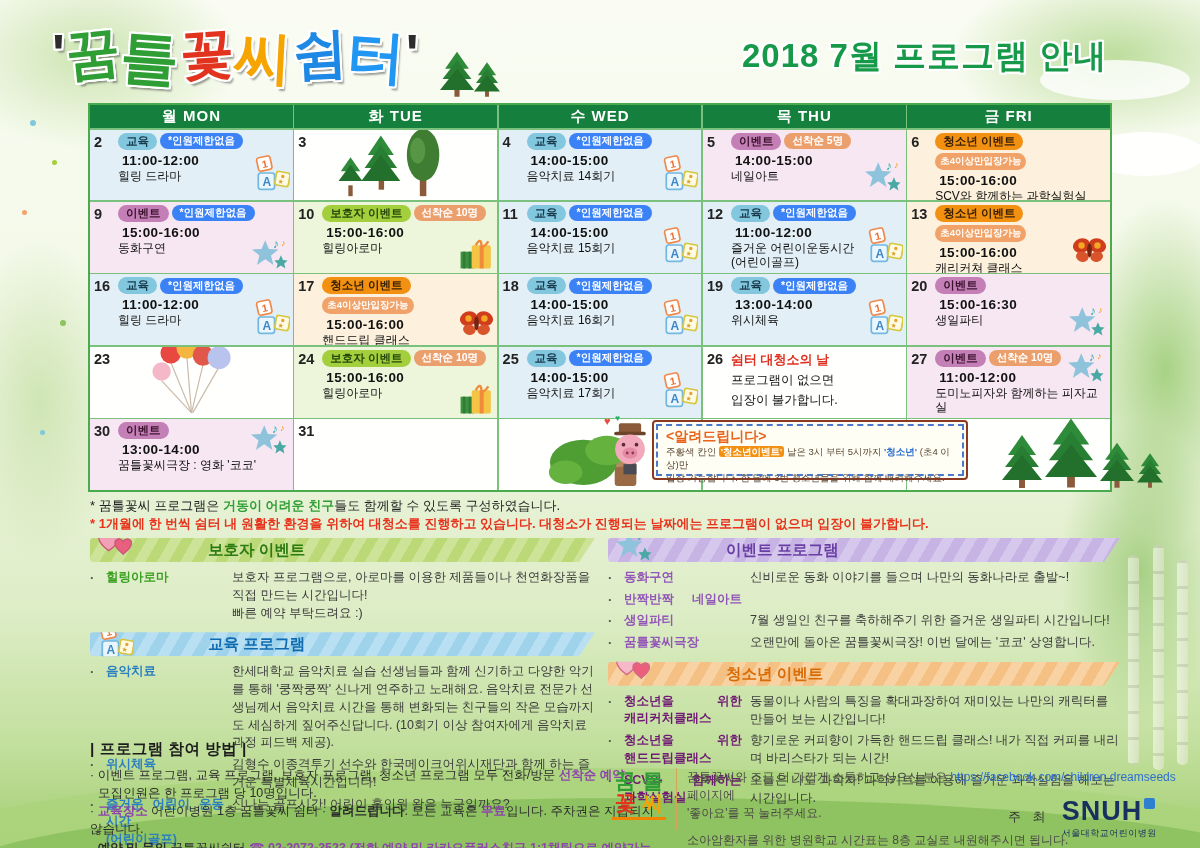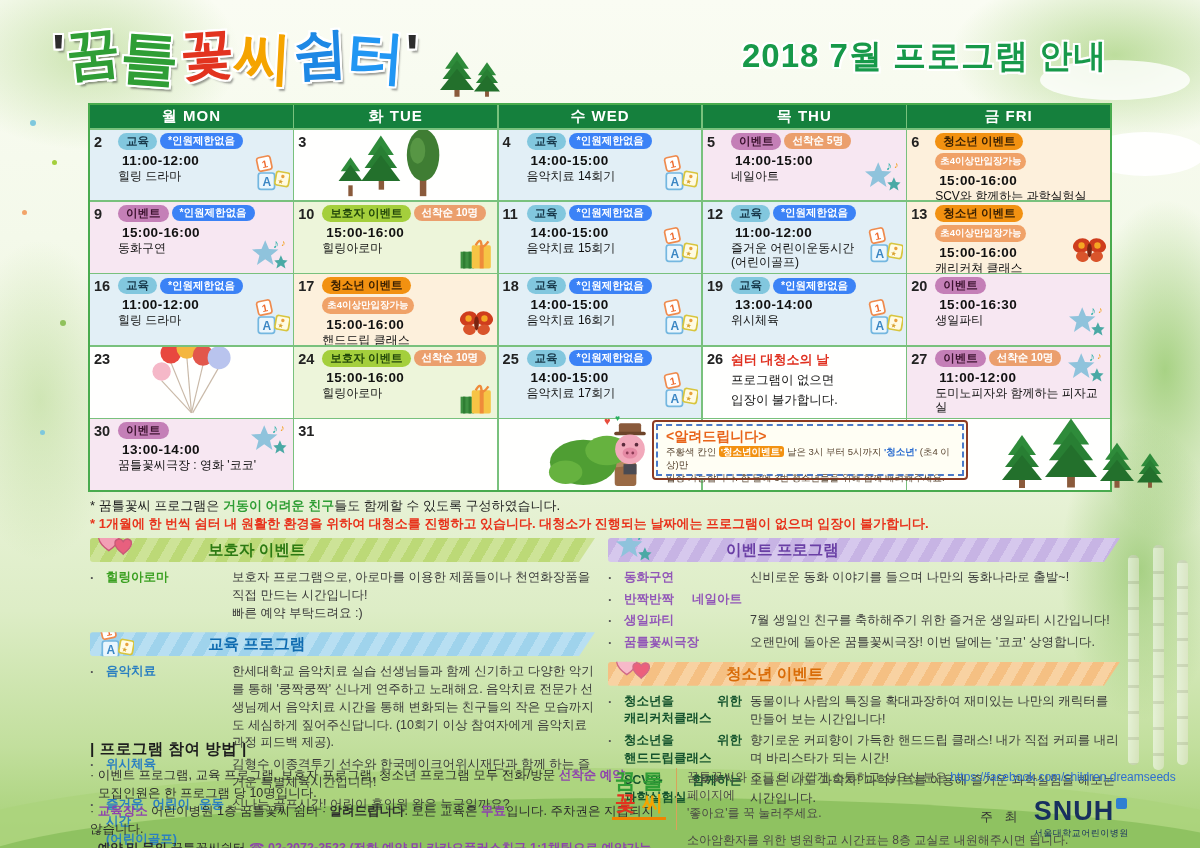--- a/index.html
+++ b/index.html
@@ -87,35 +87,35 @@
   .rib-parent{background:repeating-linear-gradient(120deg,#bcd977 0 10px,#cde397 10px 20px);color:#2c7a12;}
   .rib-edu{background:repeating-linear-gradient(120deg,#9fd3ec 0 10px,#b8dff2 10px 20px);color:#0f6bb0;}
   .rib-event{background:repeating-linear-gradient(120deg,#c7b4e4 0 10px,#d6c8ed 10px 20px);color:#6a3fa5;}
   .rib-teen{background:repeating-linear-gradient(120deg,#f5c083 0 10px,#f8d2a2 10px 20px);color:#d96b07;}
   .rib-icon{position:absolute;left:8px;top:-9px;line-height:0;}
   .sec-item{display:flex;gap:8px;margin-bottom:4px;}
   .bullet{width:8px;flex:none;font-weight:bold;font-size:13px;color:#555;padding-top:1px;}
   .term{width:118px;flex:none;font-weight:bold;font-size:12.5px;line-height:1.4;}
   .term div{text-align:justify;text-align-last:justify;}
   .c-parent .term{color:#3aa021;} .c-edu .term{color:#2a7fc1;}
-  .c-event .term{color:#9257b8;} .c-teen .term{color:#14532d;}
+  .c-event .term{color:#9257b8;} .c-teen .term{color:#701a75;}
   .desc{flex:1;font-size:12.5px;color:#3a3a3a;line-height:1.42;white-space:pre-line;}
   
   .participation{position:absolute;left:90px;top:739px;width:565px;}
   .part-title{font-weight:bold;font-size:15.5px;color:#1d1d1d;margin-bottom:6px;letter-spacing:.5px;}
   .part-line{font-size:12.5px;color:#2c2c2c;line-height:1.45;}
   .part-indent{padding-left:8px;}
   
   .footer-right{position:absolute;left:612px;top:768px;width:575px;display:flex;gap:10px;}
   .mini-logo{flex:none;width:54px;display:grid;grid-template-columns:1fr 1fr;font-weight:bold;font-size:21px;line-height:1;gap:1px;
     border-bottom:3px solid #f08300;padding-bottom:3px;height:52px;align-content:center;justify-items:center;}
   .fdivider{flex:none;width:0;border-left:1px solid #d9a35a;height:62px;}
   .fb-lines{flex:1;font-size:12px;color:#4a4a44;line-height:1.5;}
   .fb-sp{margin-top:9px;}
-  .org{position:absolute;left:980px;top:798px;display:flex;gap:12px;align-items:flex-start;}
+  .org{position:absolute;left:1008px;top:798px;display:flex;gap:12px;align-items:flex-start;}
   .org-label{font-size:13px;color:#333;letter-spacing:4px;padding-top:10px;}
   .snuh-word{font-weight:bold;font-size:27px;color:#17305e;letter-spacing:1px;line-height:1;}
   .snuh-flag{display:inline-block;width:11px;height:11px;background:#2f7fd1;border-radius:2px;vertical-align:top;margin-left:2px;}
   .snuh-cap{font-size:9px;color:#17305e;letter-spacing:.5px;margin-top:2px;}
   .deco-tree{position:absolute;line-height:0;}
   .pines{position:absolute;display:flex;align-items:flex-end;gap:3px;line-height:0;}
 </style>
 </head>
 <body>
 

